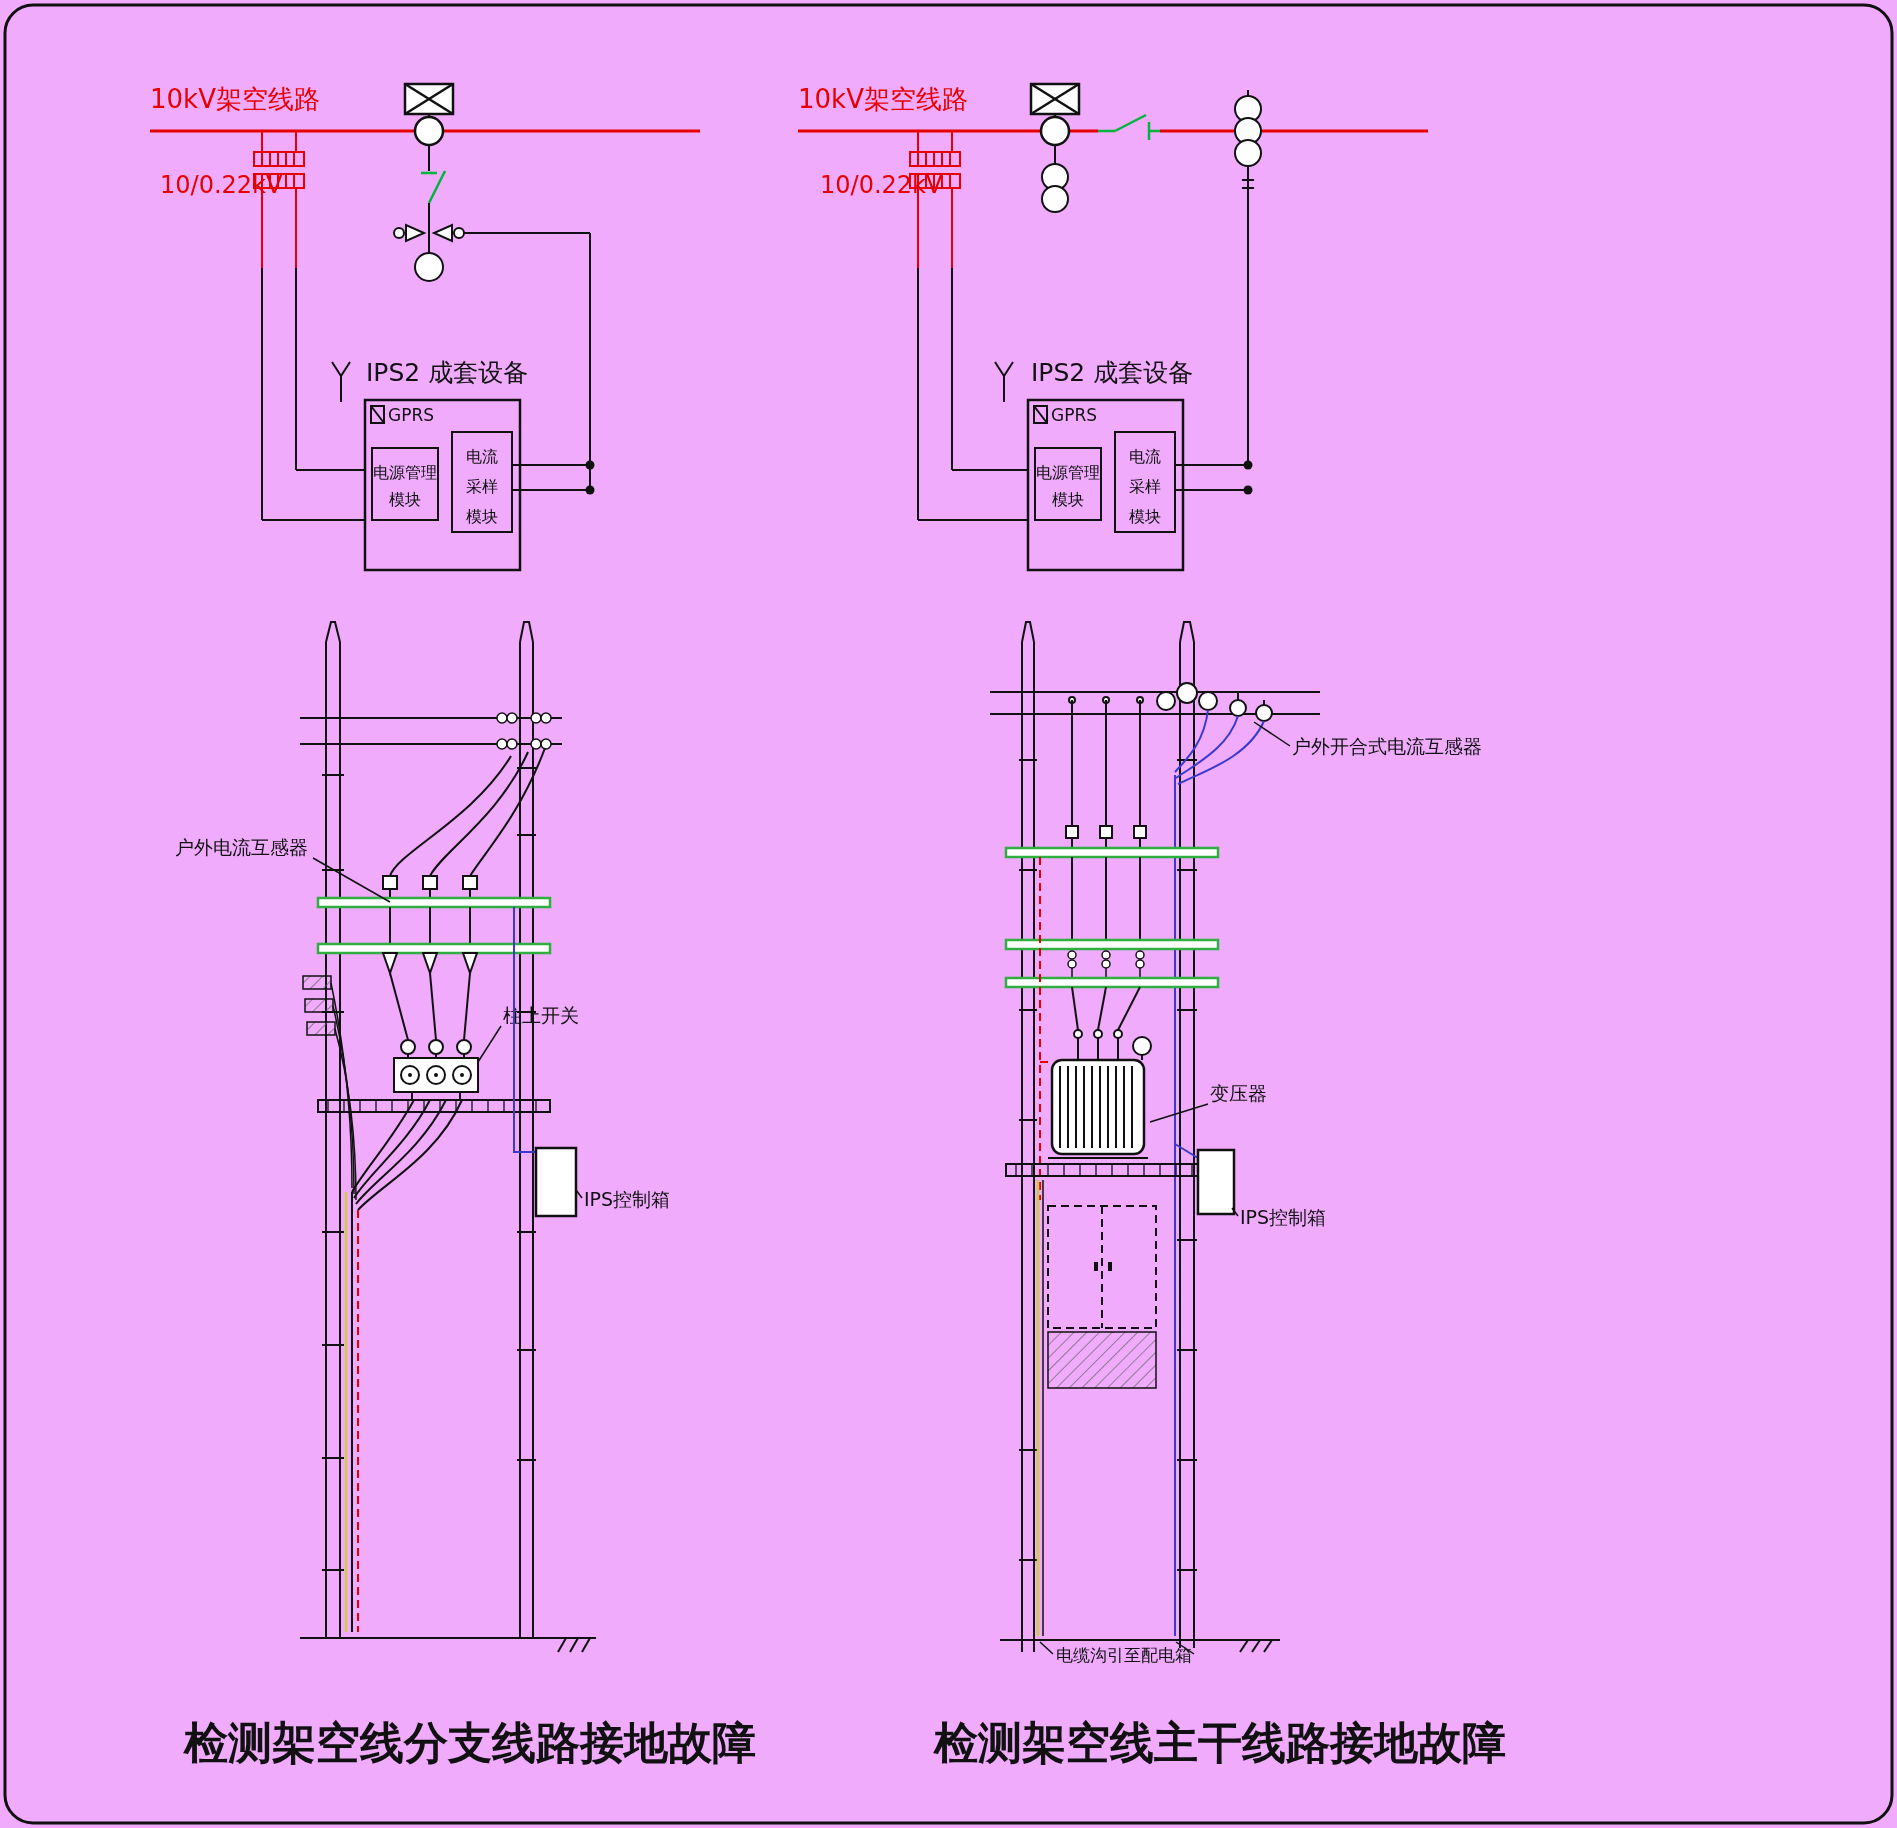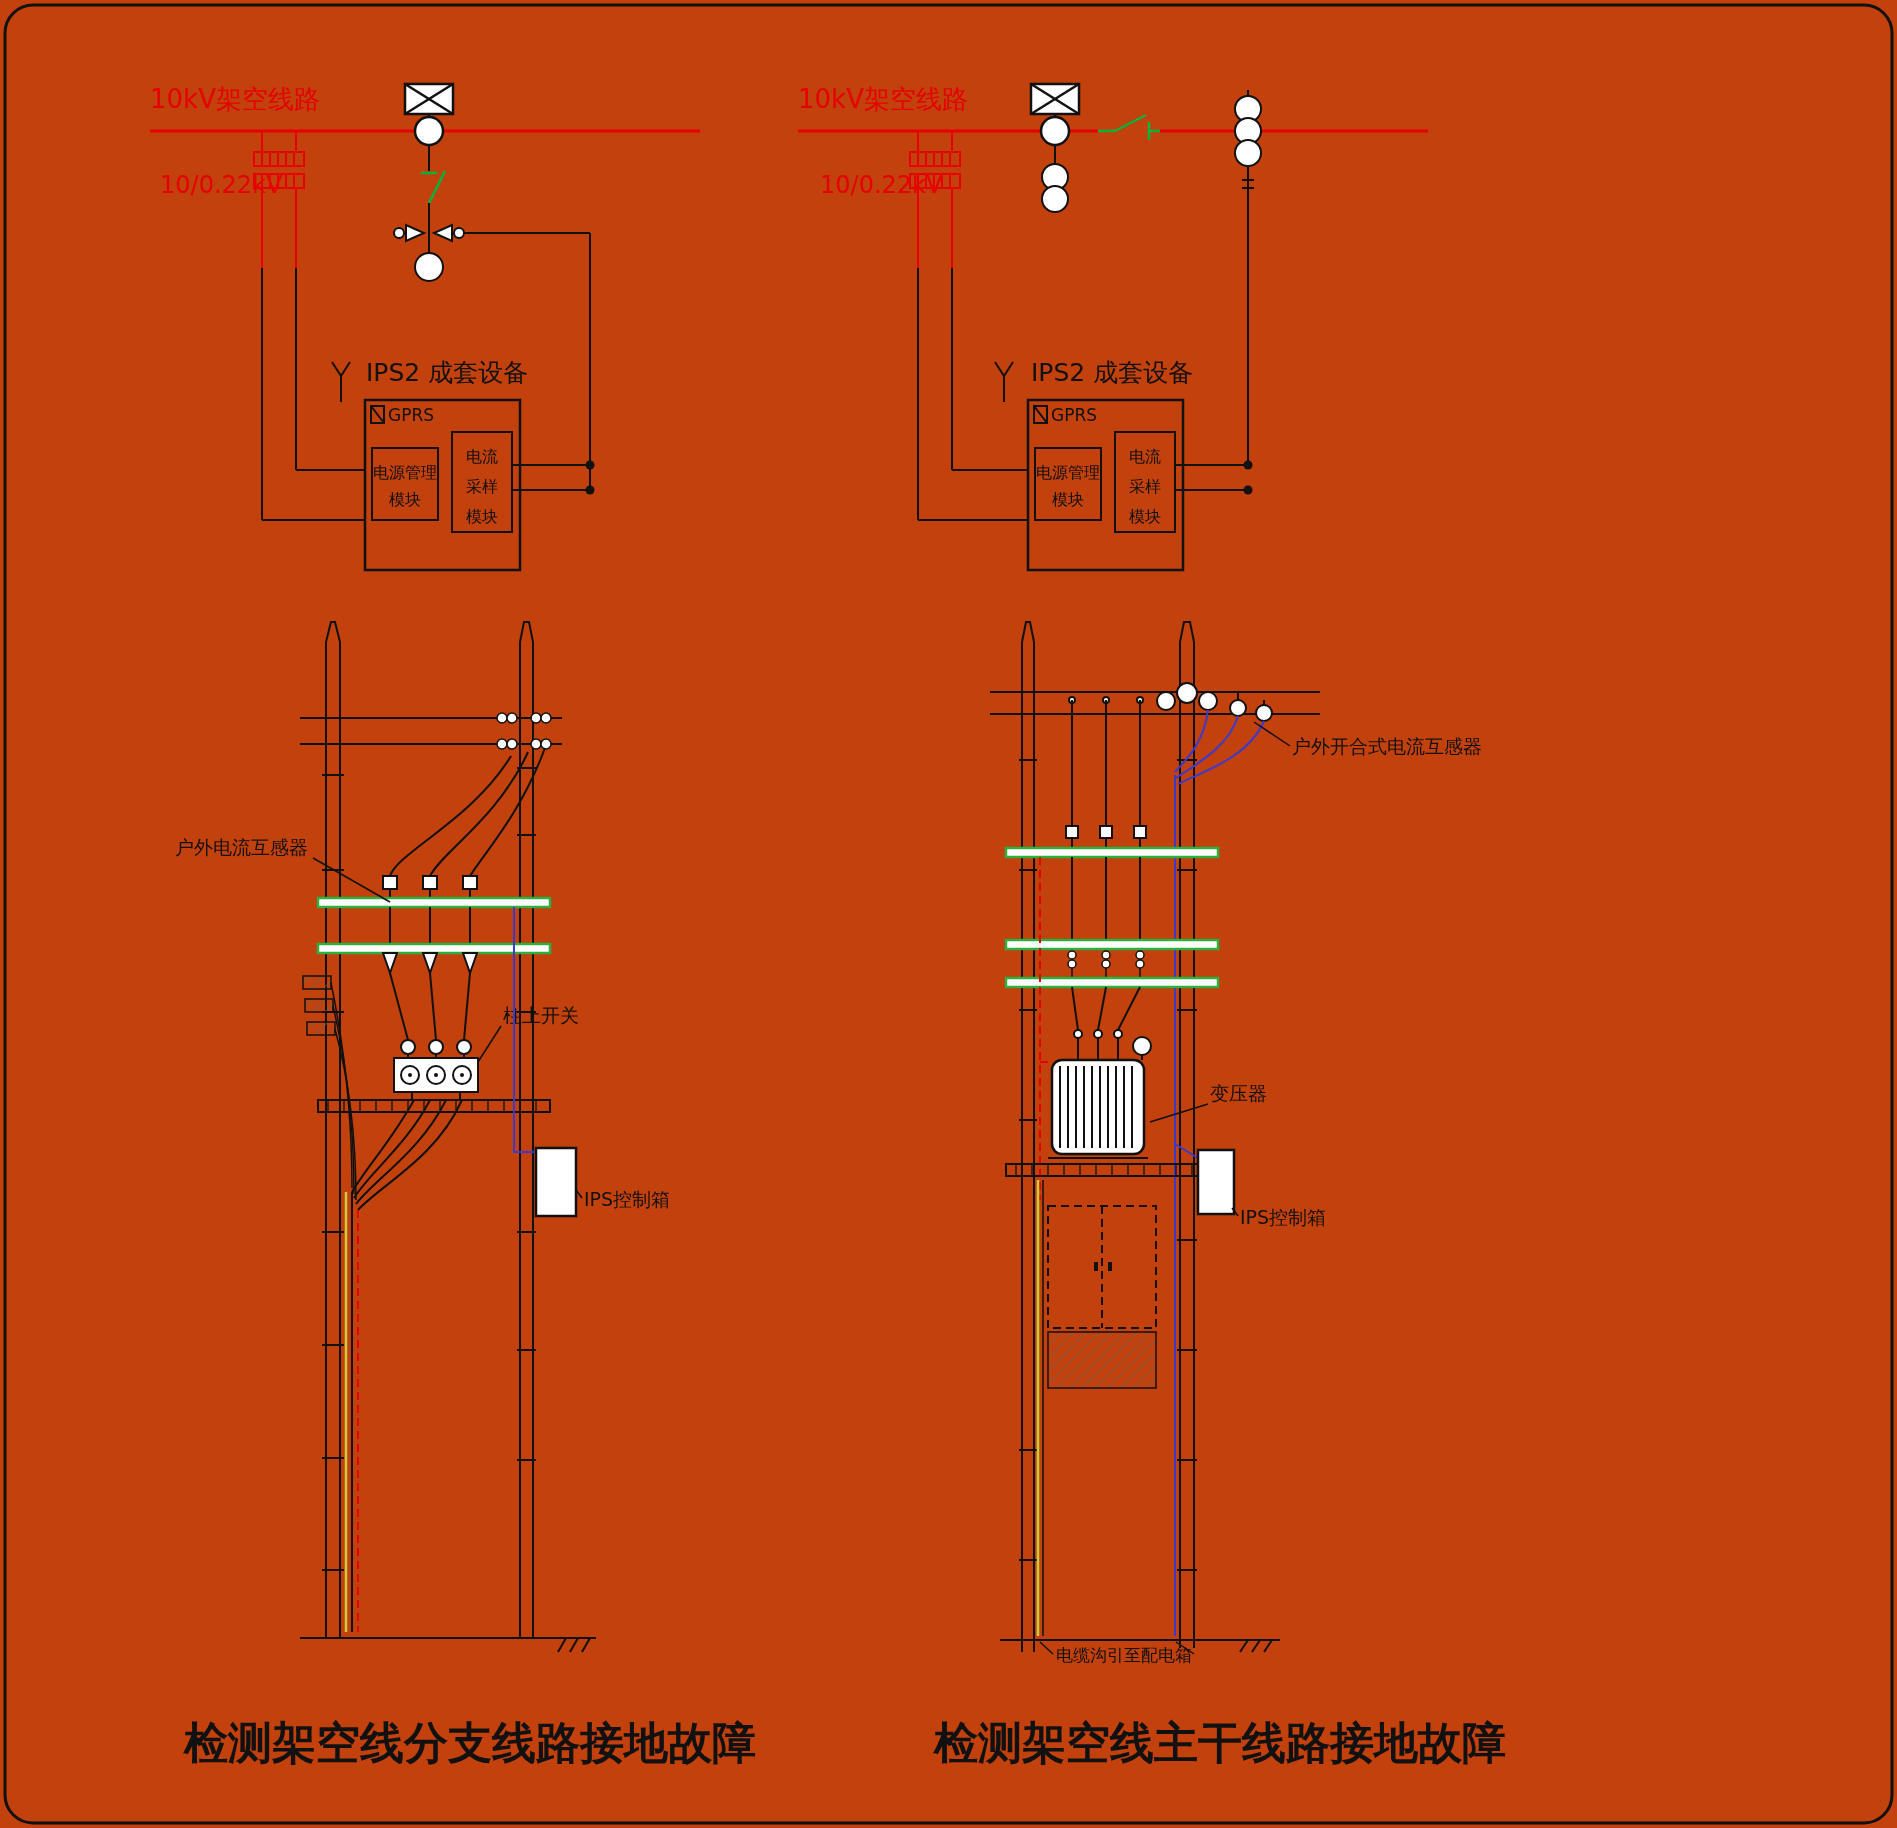--- a/index.html
+++ b/index.html
@@ -1,16 +1,16 @@
 <!DOCTYPE html>
 <html><head>
 <meta charset="utf-8">
 <style>
   html,body{margin:0;padding:0;background:#ffffff;}
-  .page{position:relative;width:1897px;height:1828px;background:#c2410c;overflow:hidden;}
+  .page{position:relative;width:1897px;height:1828px;background:#f0abfc;overflow:hidden;}
   text{font-family:"DejaVu Sans","Liberation Sans",sans-serif;fill:#111;}
   .t-red{fill:#e60000;}
   .t16{font-size:16px;}.t17{font-size:17px;}.t19{font-size:19px;}
   .t24{font-size:24px;}.t25{font-size:25px;}.t26{font-size:26px;}
   .cap{font-size:44px;font-weight:700;}
   .mid{text-anchor:middle;}
   .s-ink{stroke:#111;fill:none;}
   .s-red{stroke:#e60000;fill:none;}
   .s-grn{stroke:#00b43c;fill:none;}
   .s-cgrn{stroke:#2eaf3f;fill:none;}

